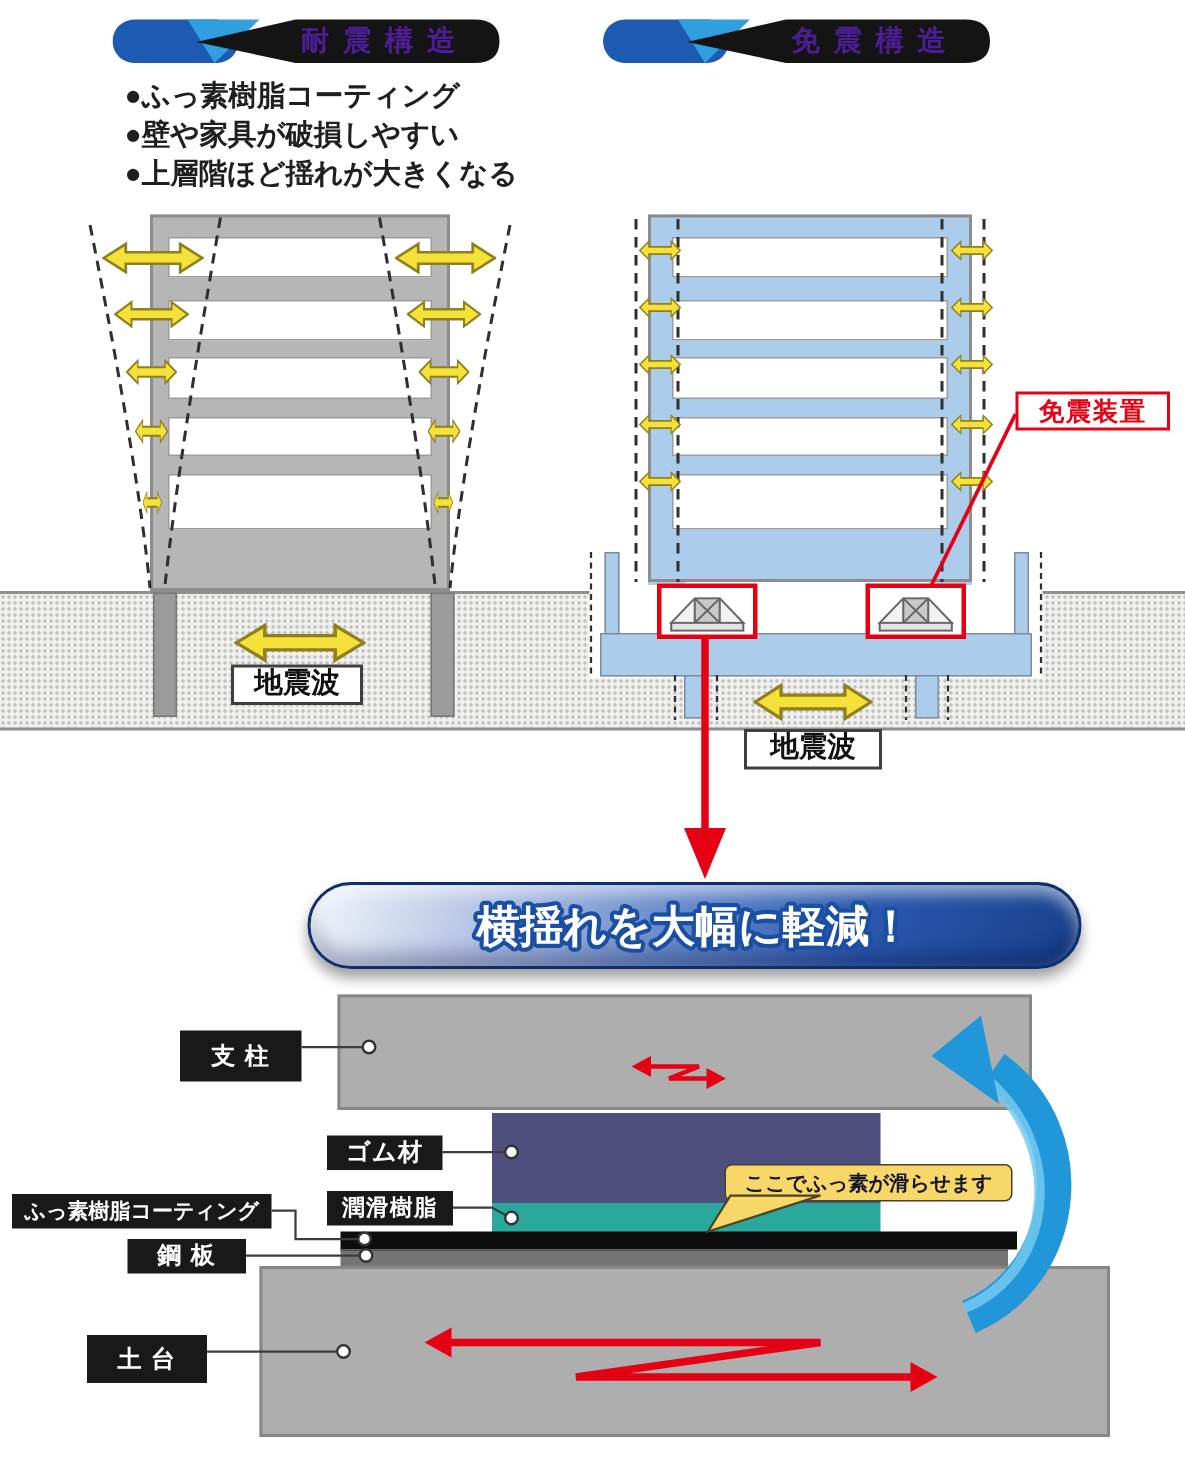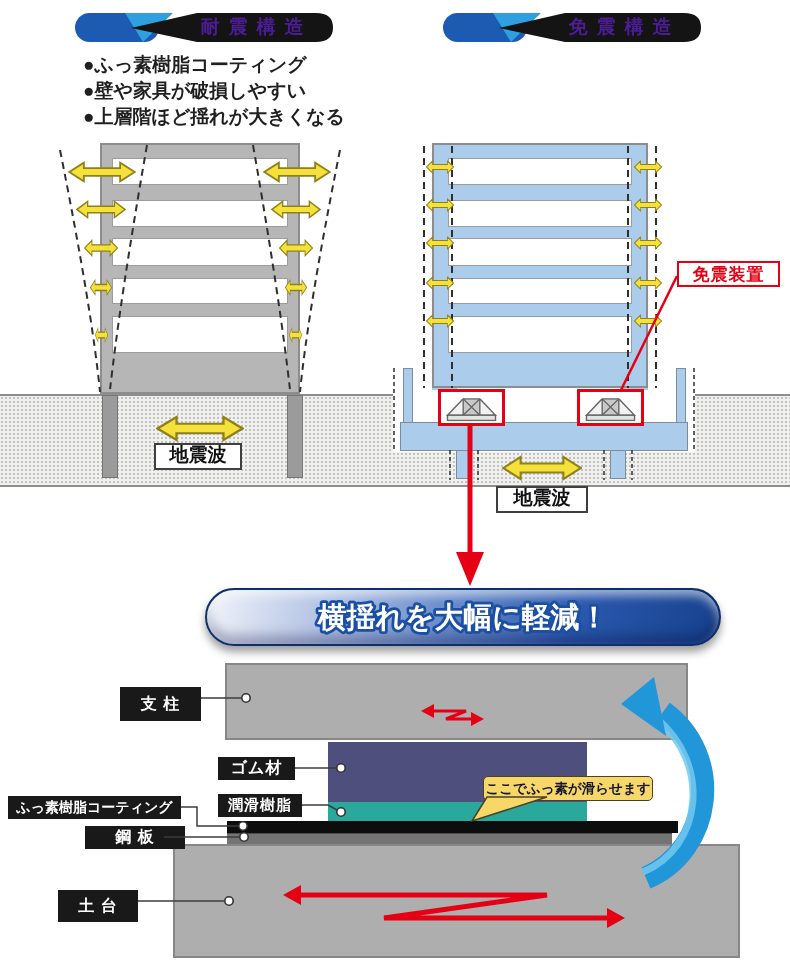--- a/index.html
+++ b/index.html
@@ -210,21 +210,21 @@
   <div class="abs devlabel" style="left:677px;top:261px;width:103px;height:26px;">
     <span>免震装置</span>
   </div>
 
   <div class="abs badge" style="left:75px;top:9px;width:260px;">
     <svg viewBox="0 0 260 36" preserveAspectRatio="none">
         <use href="#badge-bg"></use>
       </svg>
     <span class="t">耐震構造</span>
   </div>
-  <div class="abs badge" style="left:443px;top:9px;width:260px;text-decoration:underline;">
+  <div class="abs badge" style="left:402px;top:9px;width:260px;text-decoration:underline;">
     <svg viewBox="0 0 260 36" preserveAspectRatio="none">
         <use href="#badge-bg"></use>
       </svg>
     <span class="t">免震構造</span>
   </div>
   <div class="abs bullets" style="left:83px;top:52px;">
     <div>●ふっ素樹脂コーティング</div>
     <div>●壁や家具が破損しやすい</div>
     <div>●上層階ほど揺れが大きくなる</div>
   </div>
@@ -247,28 +247,28 @@
   </div>
   <div class="abs blabel" style="left:218px;top:757px;width:77px;height:23px;">
     <span>ゴム材</span>
   </div>
   <div class="abs blabel" style="left:8px;top:796px;width:173px;height:23px;font-size:14px;letter-spacing:0;">
     <span>ふっ素樹脂コーティング</span>
   </div>
   <div class="abs blabel" style="left:218px;top:794px;width:84px;height:23px;font-size:15px;">
     <span>潤滑樹脂</span>
   </div>
-  <div class="abs blabel" style="left:85px;top:826px;width:100px;height:23px;">
+  <div class="abs blabel" style="left:85px;top:826px;width:79px;height:23px;">
     <span>鋼 板</span>
   </div>
   <div class="abs blabel" style="left:58px;top:890px;width:80px;height:32px;">
     <span>土 台</span>
   </div>
 
-  <div class="abs callout" style="left:483px;top:776px;width:170px;height:25px;">
+  <div class="abs callout" style="left:483px;top:776px;width:192px;height:25px;">
     <span>ここでふっ素が滑らせます</span>
   </div>
 
   <svg class="layer">
 
     <line x1="677" y1="276" x2="621" y2="390" stroke="#e60014" stroke-width="2.5"></line>
 
     <line x1="470" y1="426" x2="470" y2="556" stroke="#e60014" stroke-width="5"></line>
     <polygon points="456,552 484,552 470,586" fill="#e60014"></polygon>
 

